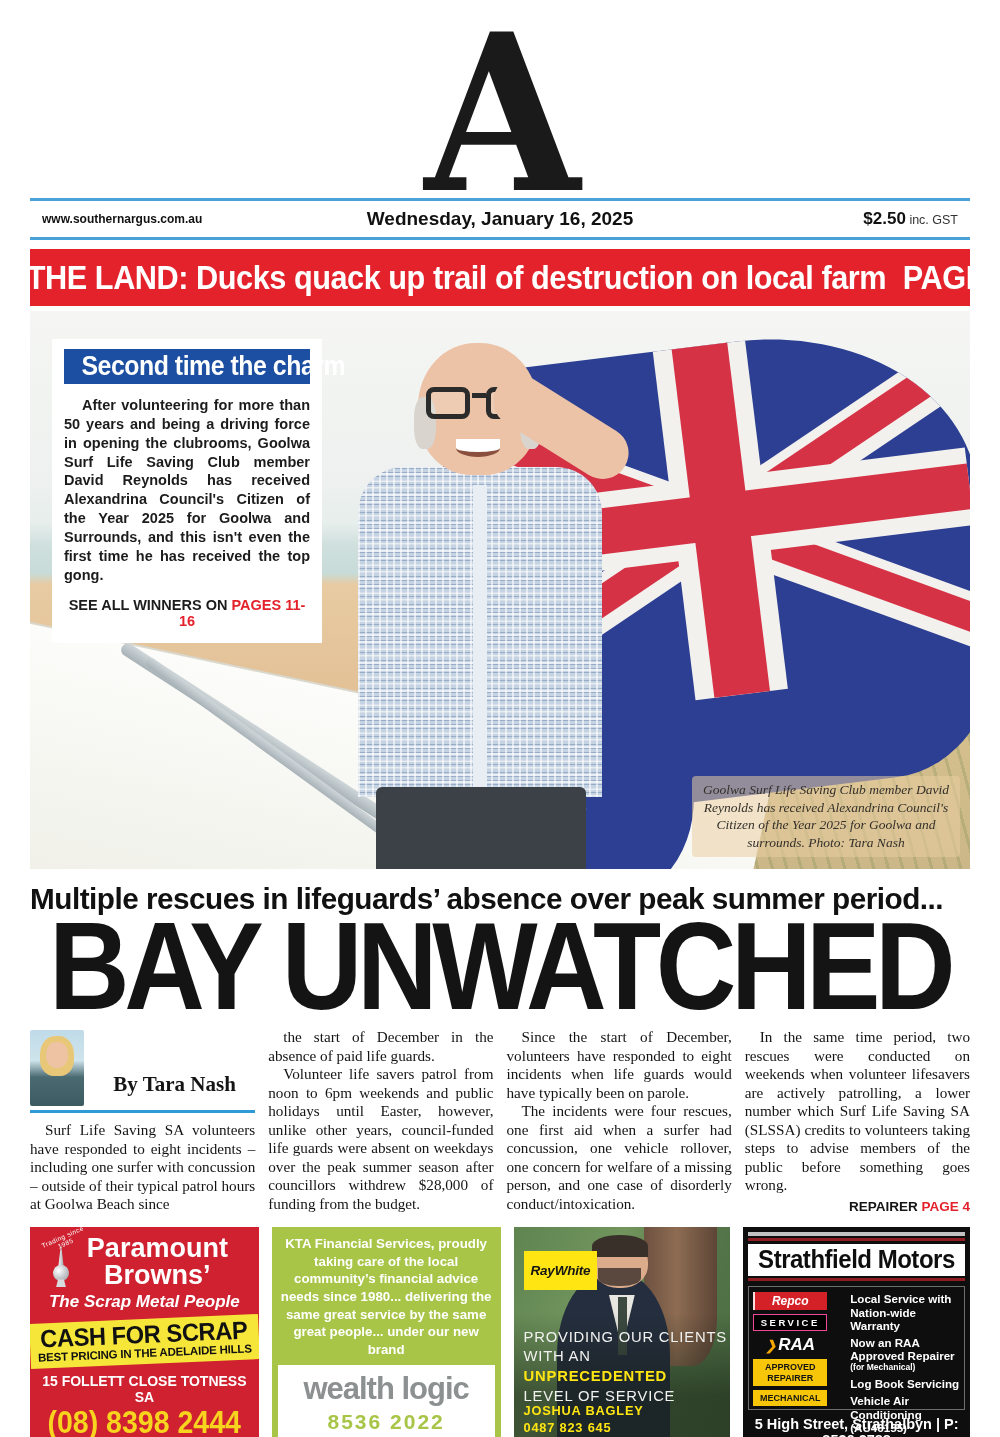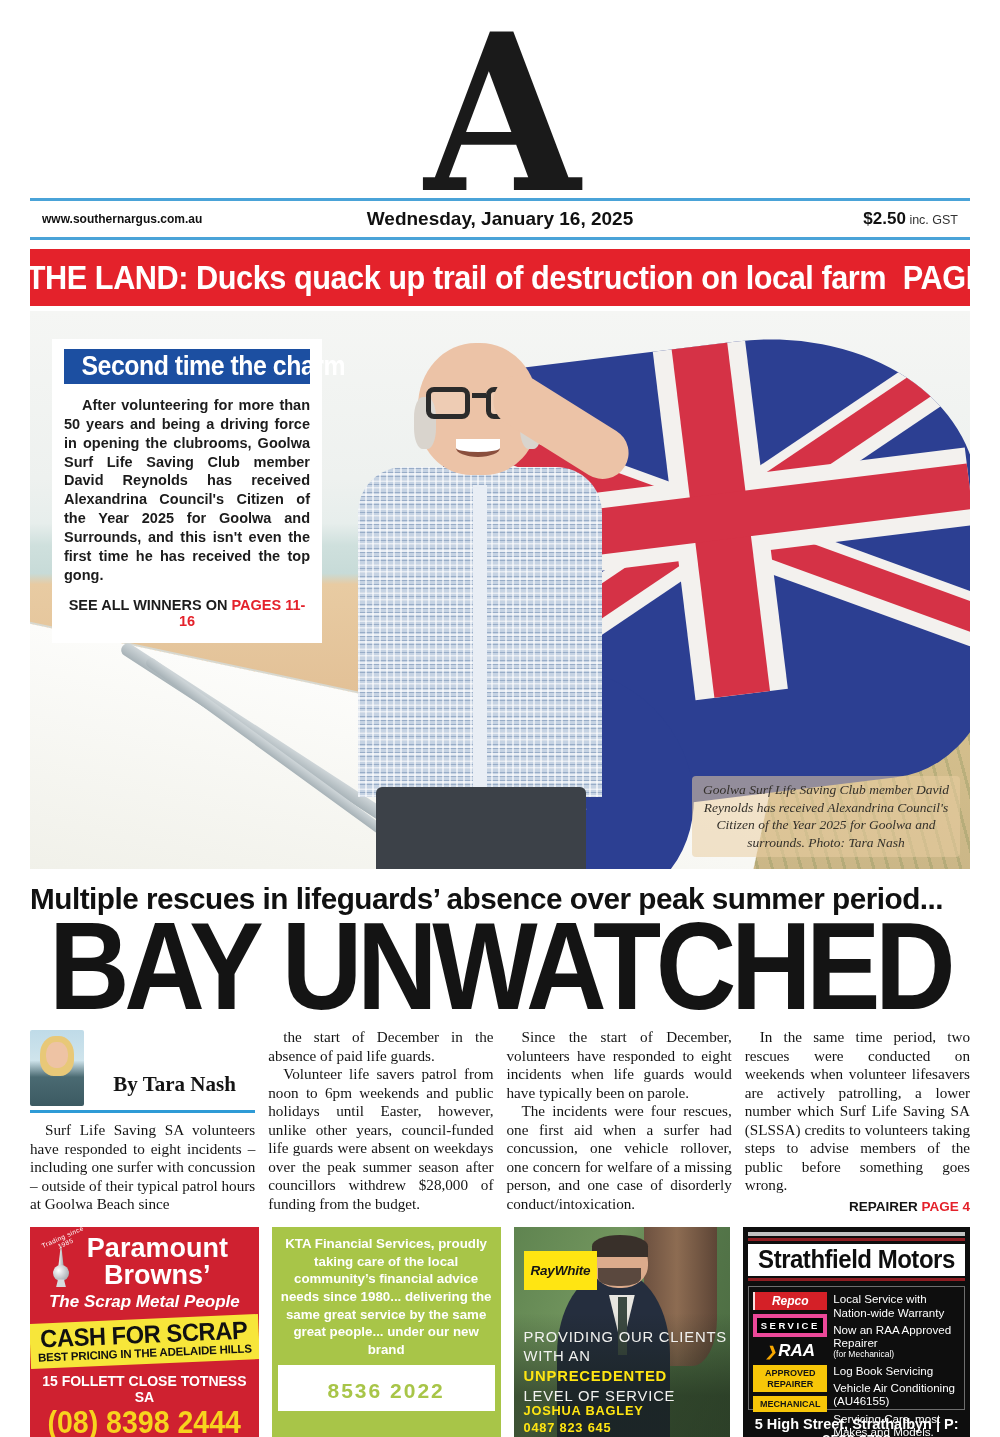--- a/index.html
+++ b/index.html
@@ -160,26 +160,26 @@
   
   .ad-strathfield { background:#0e0e0e; padding:5px 5px 4px; color:#fff; }
   .sf-bar-grey { height:4px; background:#c2c2c2; }
   .sf-bar-red { height:3px; background:#8e1d22; margin-top:2px; }
   .sf-title-bar { background:#fff; margin-top:3px; padding:1px 0 2px; text-align:center; }
   .sf-title { color:#0e0e0e; font-weight:bold; font-size:25px; display:inline-block; transform:scaleX(0.96); letter-spacing:-0.5px; }
   .sf-content { display:flex; gap:6px; margin-top:5px; border:1px solid #6e6e6e; padding:5px 4px; height:124px; }
   .sf-logos { width:74px; flex:0 0 auto; display:flex; flex-direction:column; gap:4px; }
   .sf-repco { background:#d42027; color:#fff; font-style:italic; font-weight:bold; font-size:12px; text-align:center; padding:2px 0;
               background-image:linear-gradient(90deg, rgba(255,255,255,0.85) 0 2px, transparent 2px 4px); background-size:14px 100%; background-repeat:no-repeat; }
-  .sf-service { background:#000; border:4px solid #ec4899; color:#fff; font-weight:bold; font-size:9.5px; letter-spacing:2.5px; text-align:center; padding:2px 0; }
+  .sf-service { background:#000; border:1px solid #ec4899; color:#fff; font-weight:bold; font-size:9.5px; letter-spacing:2.5px; text-align:center; padding:2px 0; }
   .sf-raa { display:flex; align-items:center; justify-content:center; gap:2px; font-weight:bold; font-size:17px; color:#fff; font-style:italic; }
   .sf-raa-arrow { color:#f7a800; font-size:13px; }
   .sf-yellow { background:#f7c608; color:#141414; font-weight:bold; font-size:9px; line-height:1.15; text-align:center; padding:3px 1px; }
   .sf-items { flex:1; }
-  .sf-items p { color:#fff; font-weight:normal; font-size:11.6px; line-height:1.14; margin-bottom:4px; text-indent:0; font-family:"Liberation Sans",sans-serif; }
+  .sf-items p { color:#fff; font-weight:bold; font-size:11.6px; line-height:1.14; margin-bottom:4px; text-indent:0; font-family:"Liberation Sans",sans-serif;margin-left:17px; }
   .sf-items p.small { font-size:8.5px; margin-top:-3px; }
   .sf-address { text-align:center; font-weight:bold; font-size:14.5px; margin-top:6px; }
 </style>
 </head>
 <body>
 
 <div class="page">
 
   <div class="masthead">
     <div class="mast-a">A</div>
@@ -309,20 +309,21 @@
         <div class="pb-band-sub">BEST PRICING IN THE ADELAIDE HILLS</div>
       </div>
       <div class="pb-address">15 FOLLETT CLOSE TOTNESS SA</div>
       <div class="pb-phone">(08) 8398 2444</div>
       
     </div>
 
     <div class="ad ad-kta">
       <div class="kta-msg">KTA Financial Services, proudly taking care of the local community’s financial advice needs since 1980... delivering the same great service by the same great people... under our new brand</div>
       <div class="wl-box">
+        <div class="wl-brand">wealth logic</div>
         <div class="wl-phone">8536 2022</div>
 
       </div>
     </div>
 
     <div class="ad ad-raywhite">
       <div class="rw-trunk"></div>
       <div class="rw-suit"></div>
       <div class="rw-shirt"></div>
       <div class="rw-tie"></div>

